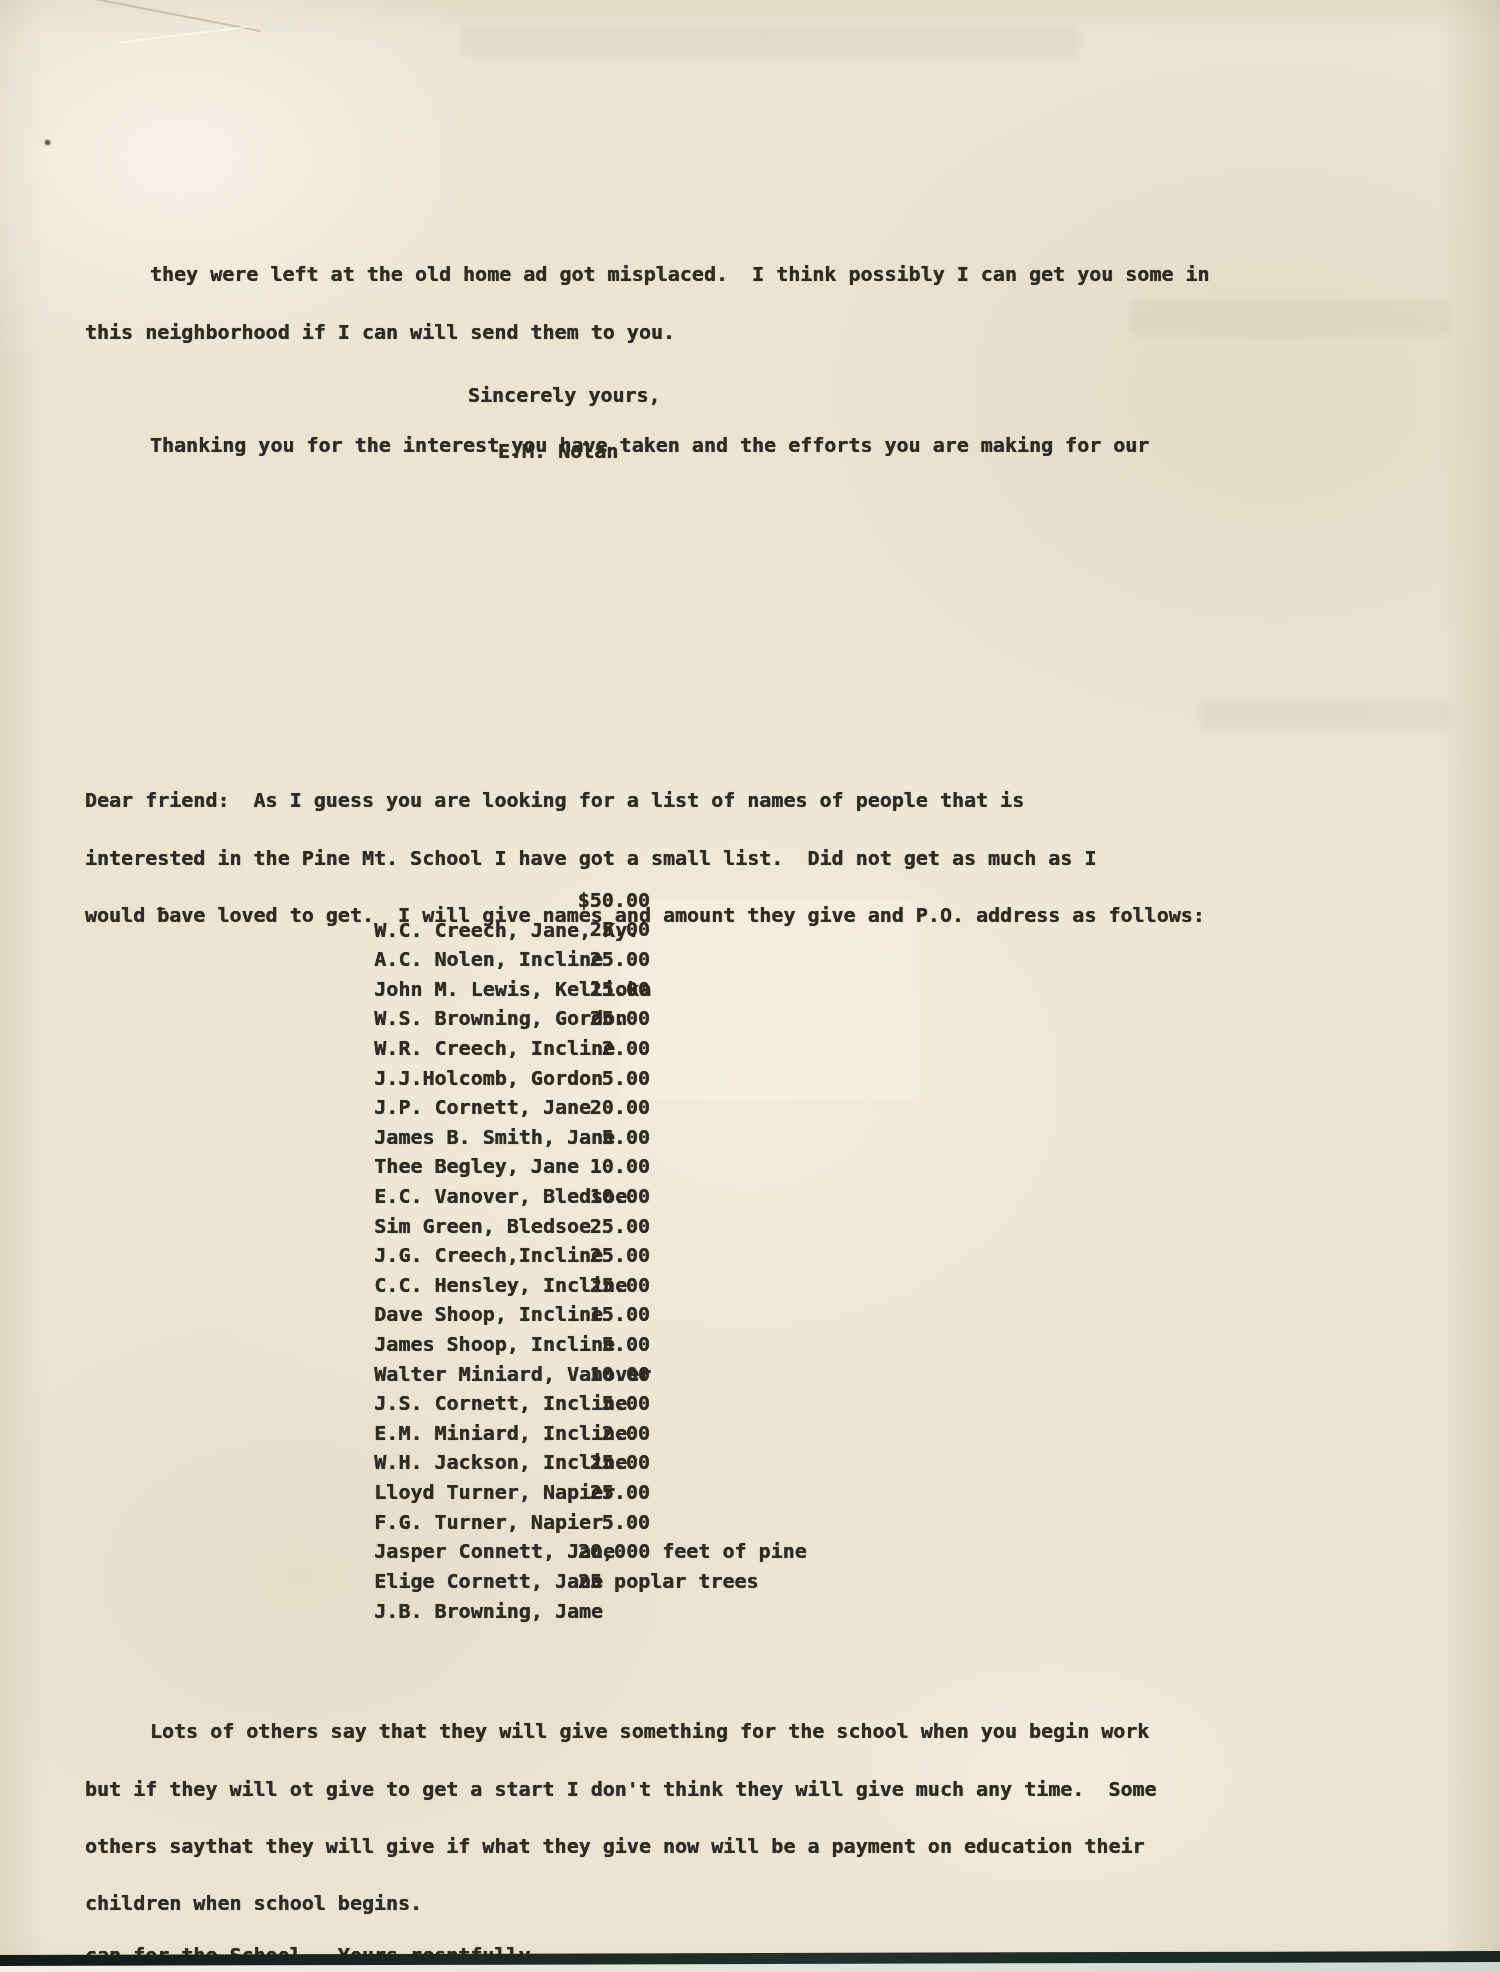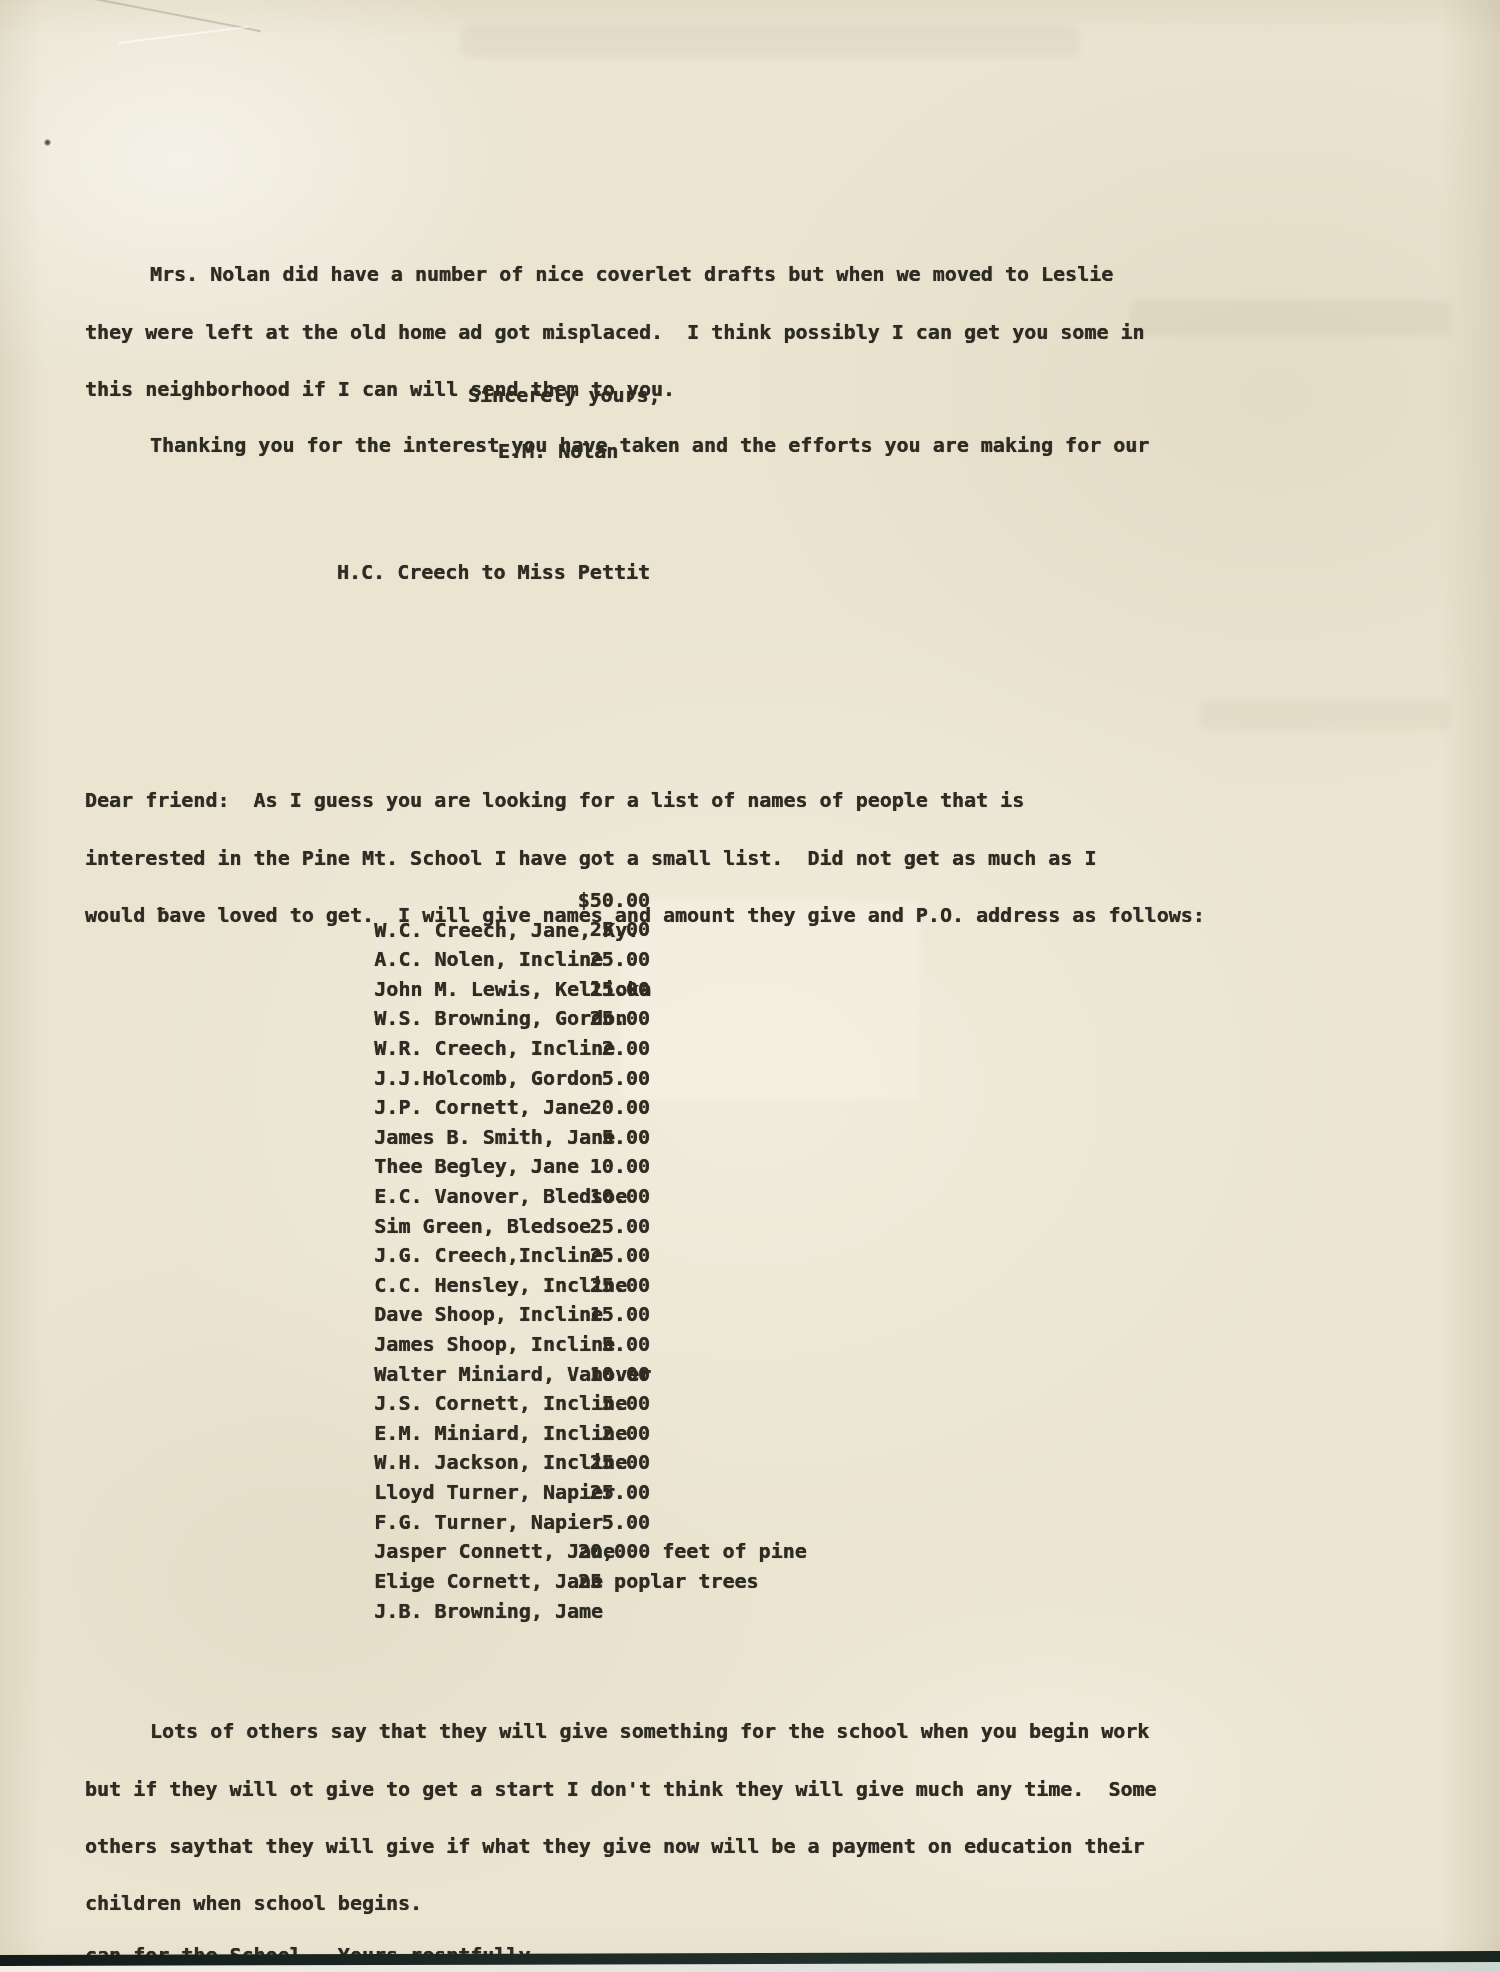--- a/index.html
+++ b/index.html
@@ -47,30 +47,29 @@
   <div class="crease" style="left:92px;top:14px;width:170px;height:2px;background:rgba(160,150,125,.45);transform:rotate(11deg);"></div>
   <div class="crease" style="left:118px;top:34px;width:130px;height:2px;background:rgba(255,255,255,.55);transform:rotate(-7deg);"></div>
   <div class="smudge" style="left:460px;top:28px;width:620px;height:28px;background:repeating-linear-gradient(0deg,rgba(120,110,88,.10) 0 4px,rgba(120,110,88,.02) 4px 8px);"></div>
   <div class="smudge" style="left:1130px;top:300px;width:320px;height:36px;background:rgba(125,115,92,.07);"></div>
   <div class="smudge" style="left:1200px;top:700px;width:250px;height:30px;background:rgba(125,115,92,.06);"></div>
   <div class="smudge" style="left:620px;top:900px;width:300px;height:200px;background:rgba(250,246,234,.35);"></div>
   <div class="ink-dot"></div>
 
   <div class="txt indent" style="left:85px;top:74px;">
     
-  <div class="ln">Mrs. Nolan did have a number of nice coverlet drafts but when we moved to Leslie</div><div class="ln">they were left at the old home ad got misplaced.  I think possibly I can get you some in</div><div class="ln">this neighborhood if I can will send them to you.</div></div>
+  <div class="ln">they were left at the old home ad got misplaced.  I think possibly I can get you some in</div><div class="ln">this neighborhood if I can will send them to you.</div></div>
 
   <div class="txt indent" style="left:85px;top:245px;">
     
   <div class="ln">Thanking you for the interest you have taken and the efforts you are making for our</div></div>
 
   <div class="txt" style="left:468px;top:367px;">Sincerely yours,</div>
   <div class="txt" style="left:470px;top:423px;margin-left:28px;">E.M. Nolan</div>
 
-  <div class="txt" style="left:337px;top:544px;">H.C. Creech to Miss Pettit</div>
 
   <div class="txt" style="left:85px;top:600px;">
     
   <div class="ln">Dear friend:  As I guess you are looking for a list of names of people that is</div><div class="ln">interested in the Pine Mt. School I have got a small list.  Did not get as much as I</div><div class="ln">would ƀave loved to get.  I will give names and amount they give and P.O. address as follows:</div></div>
 
   <div class="donors">
     
   <div class="drow">
         <span class="dname">W.C. Creech, Jane, Ky.</span>
         <span class="damt">$50.00</span>

